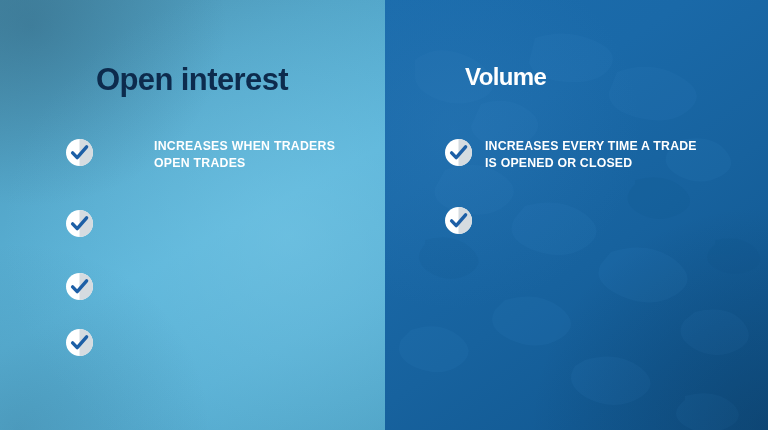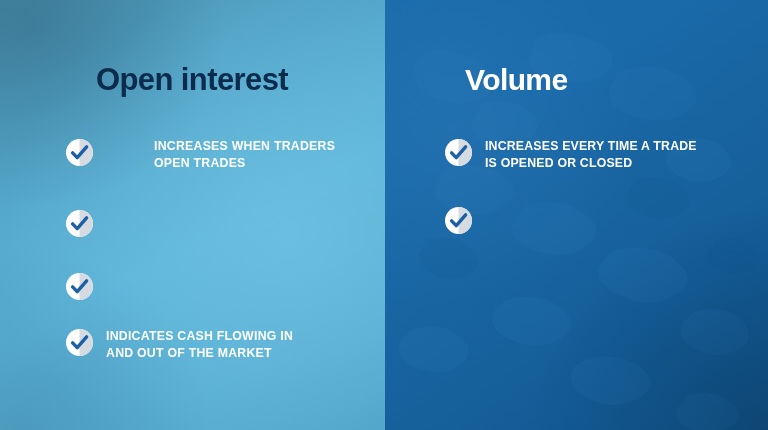--- a/index.html
+++ b/index.html
@@ -76,21 +76,21 @@
   }
   .title-left {
     left: 96px;
     top: 62px;
     font-size: 31px;
     color: #0d2b4d;
   }
   .title-right {
     left: 80px;
     top: 63px;
-    font-size: 30px;
+    font-size: 24px;
     color: #ffffff;
   }
 
   .bullet-list {
     position: absolute;
     left: 0;
     top: 0;
     width: 100%;
   }
   .bullet-row {
@@ -161,22 +161,20 @@
         </div>
 
         <div class="bullet-row" style="left:66px; top:328px; width:300px;">
           <span class="check-icon">
             <svg viewBox="0 0 27 27" width="27" height="27">
               <circle cx="13.5" cy="13.5" r="13.5" fill="#ffffff"></circle>
               <path d="M13.5 0 A13.5 13.5 0 0 1 13.5 27 Z" fill="#d5dbe0"></path>
               <path d="M6.6 13.9 L11.2 18.6 L20.6 7.9" stroke="#1d5fa6" stroke-width="3.4" fill="none" stroke-linecap="round" stroke-linejoin="round"></path>
             </svg>
           </span>
-          <span class="bullet-text">INDICATES CASH FLOWING IN
-AND OUT OF THE MARKET</span>
         </div>
 
       </div>
     </div>
   </div>
 
   <div class="panel-right">
 
     <svg class="map-texture" viewBox="0 0 383 430" preserveAspectRatio="none">
       <g fill="#2d7ab8" opacity="0.55">

